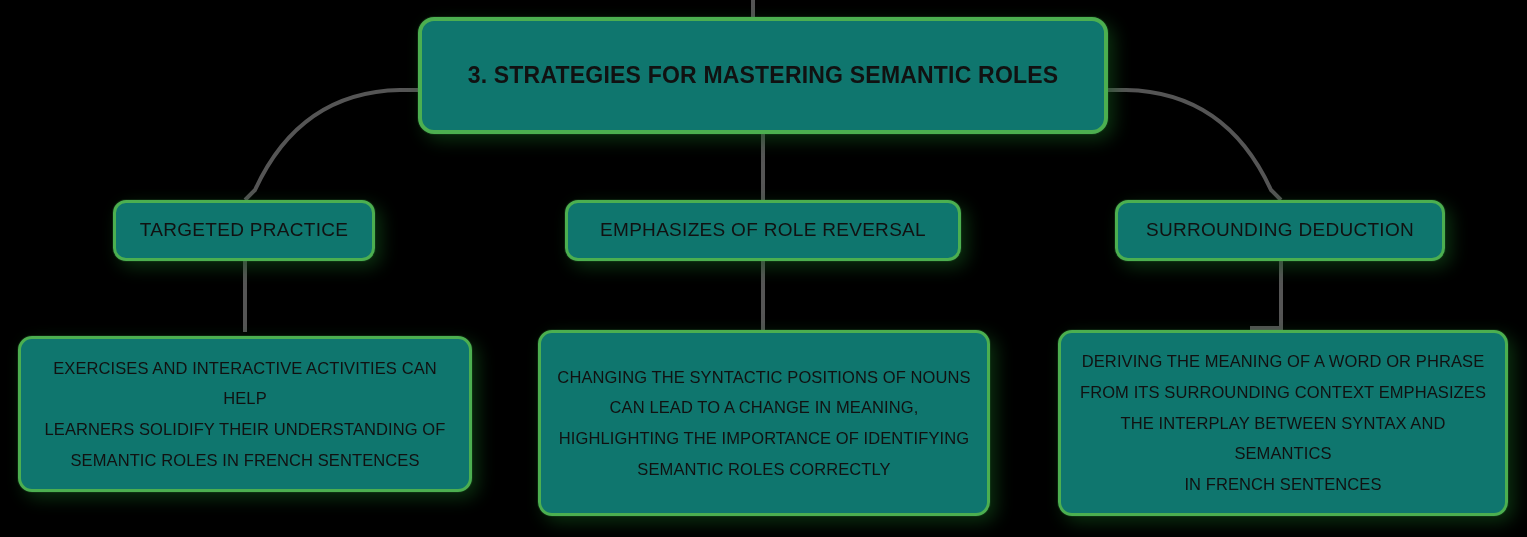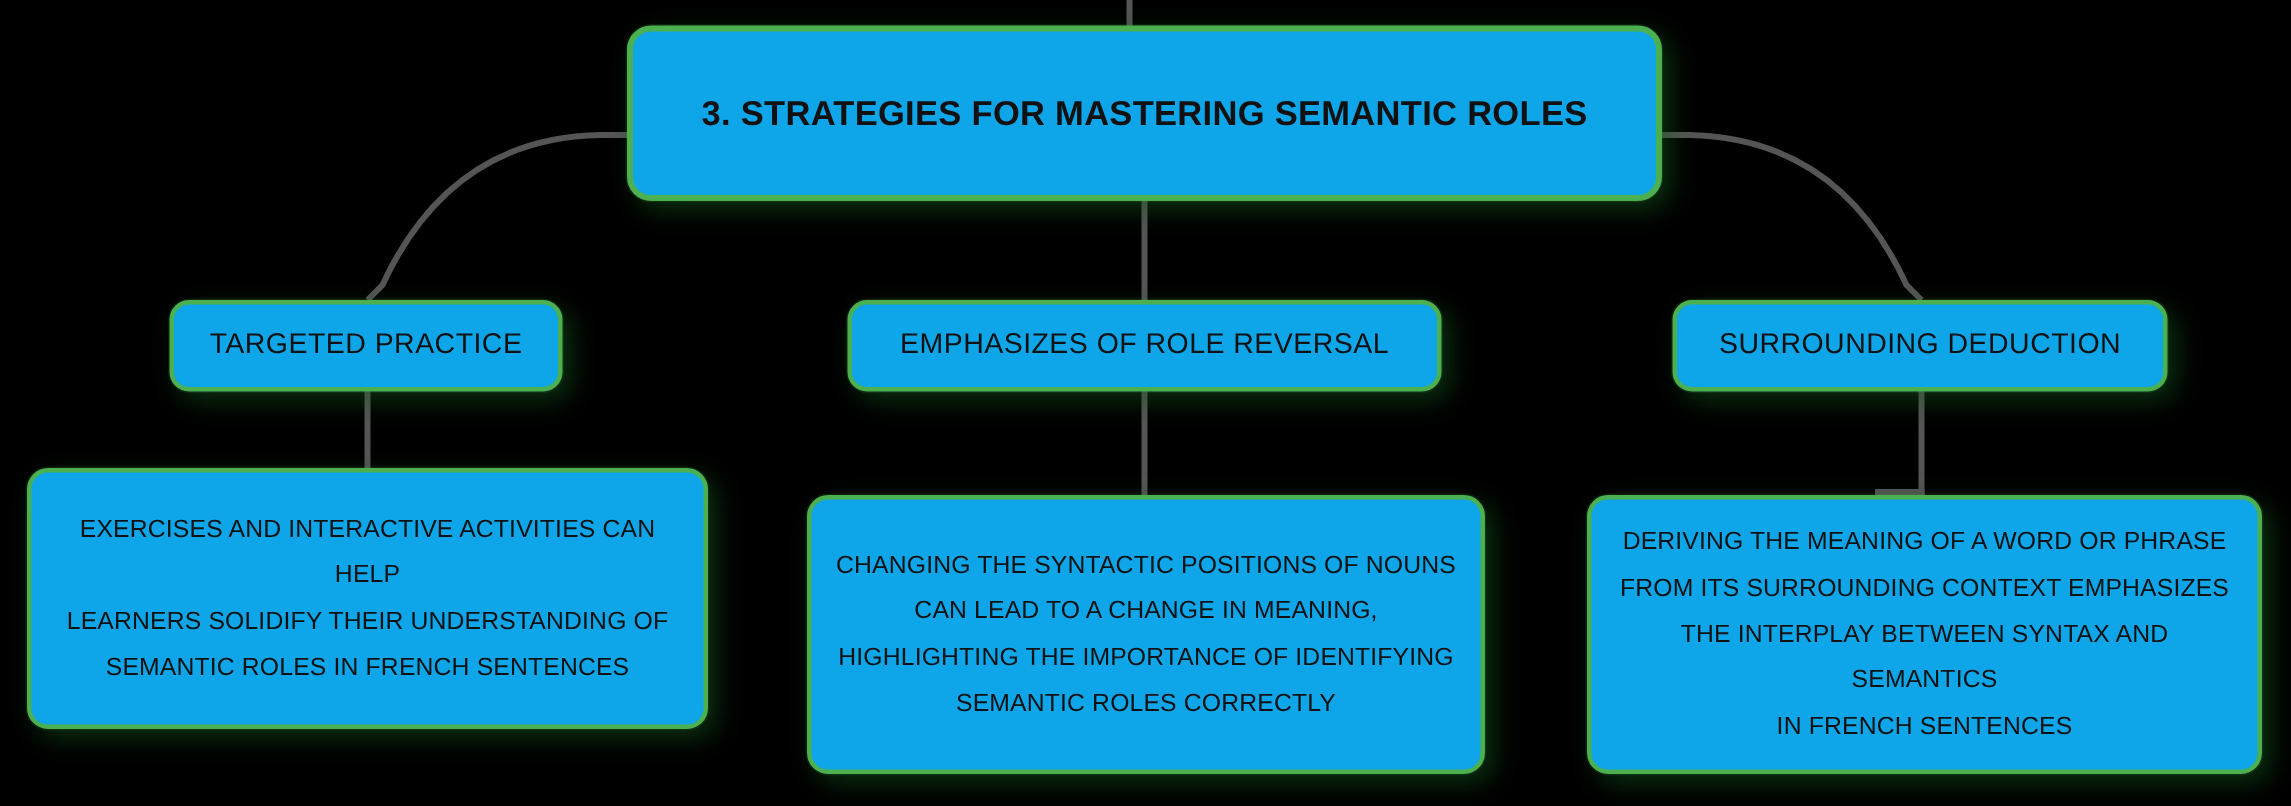--- a/index.html
+++ b/index.html
@@ -35,21 +35,21 @@
   .conn-curve path {
     fill: none;
     stroke: #555555;
     stroke-width: 4;
   }
 
   
   .node {
     position: absolute;
     box-sizing: border-box;
-    background: #0ea5e9;
+    background: #0f766e;
     border: 3px solid #4CAF50;
     border-radius: 14px;
     display: flex;
     align-items: center;
     justify-content: center;
     text-align: center;
     z-index: 3;
     box-shadow: 6px 6px 18px rgba(20, 90, 30, 0.55),
                 0 0 0 1px rgba(76,175,80,0.15);
     color: #111111;
@@ -94,21 +94,21 @@
     border-radius: 14px;
   }
   .node-detail .label {
     font-size: 16.5px;
     font-weight: 400;
     line-height: 1.86;
     letter-spacing: 0.1px;
     padding: 0 16px;
     white-space: pre-line;
   }
-  .detail-0 { left: 18px;   top: 312px; width: 454px; height: 174px; }
+  .detail-0 { left: 18px;   top: 336px; width: 454px; height: 156px; }
   .detail-1 { left: 538px;  top: 330px; width: 452px; height: 186px; }
   .detail-2 { left: 1058px; top: 330px; width: 450px; height: 186px; }
 
   .label { display: block; }
 </style>
 </head>
 <body>
 
 <div id="canvas">
 

